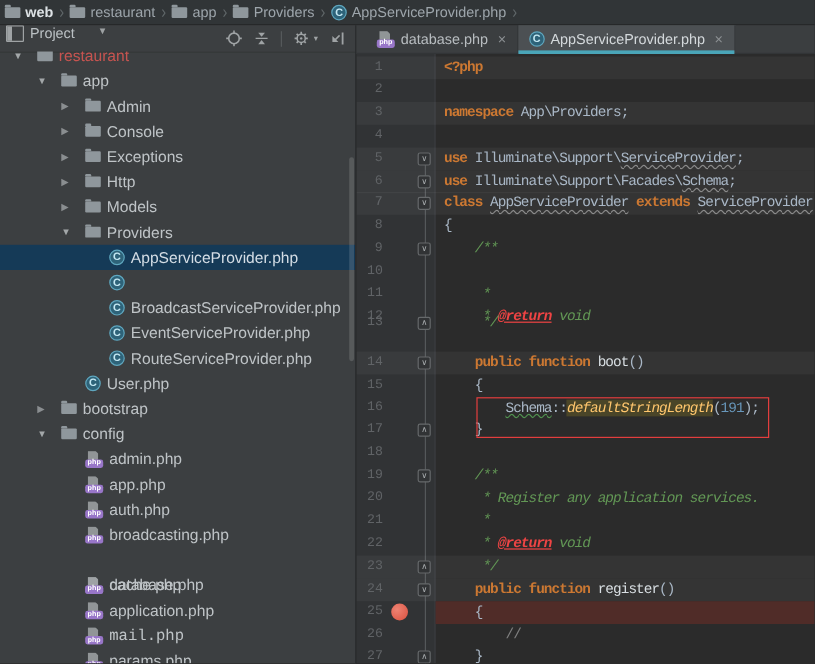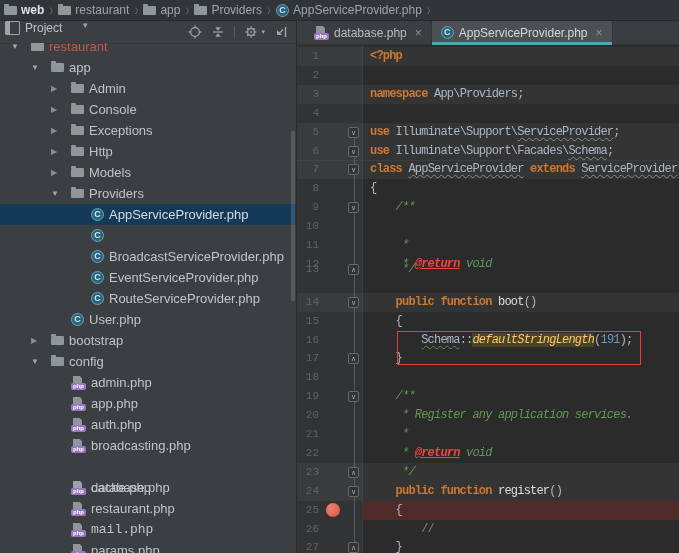--- a/index.html
+++ b/index.html
@@ -276,21 +276,21 @@
           <span class="bd">php</span>
         </span>
         <span class="lbl">database.php</span>
       </div>
       <div class="tree-row" style="top: 455px; padding-left: 50px;">
         <span class="chev"></span>
         <span class="php-icon">
           <span class="pg"></span>
           <span class="bd">php</span>
         </span>
-        <span class="lbl">restaurant.php</span>
+        <span class="lbl">application.php</span>
       </div>
       <div class="tree-row" style="top: 476px; padding-left: 50px; font-family: Liberation Mono, monospace;">
         <span class="chev"></span>
         <span class="php-icon">
           <span class="pg"></span>
           <span class="bd">php</span>
         </span>
         <span class="lbl">mail.php</span>
       </div>
       <div class="tree-row" style="top: 497px; padding-left: 50px;">

